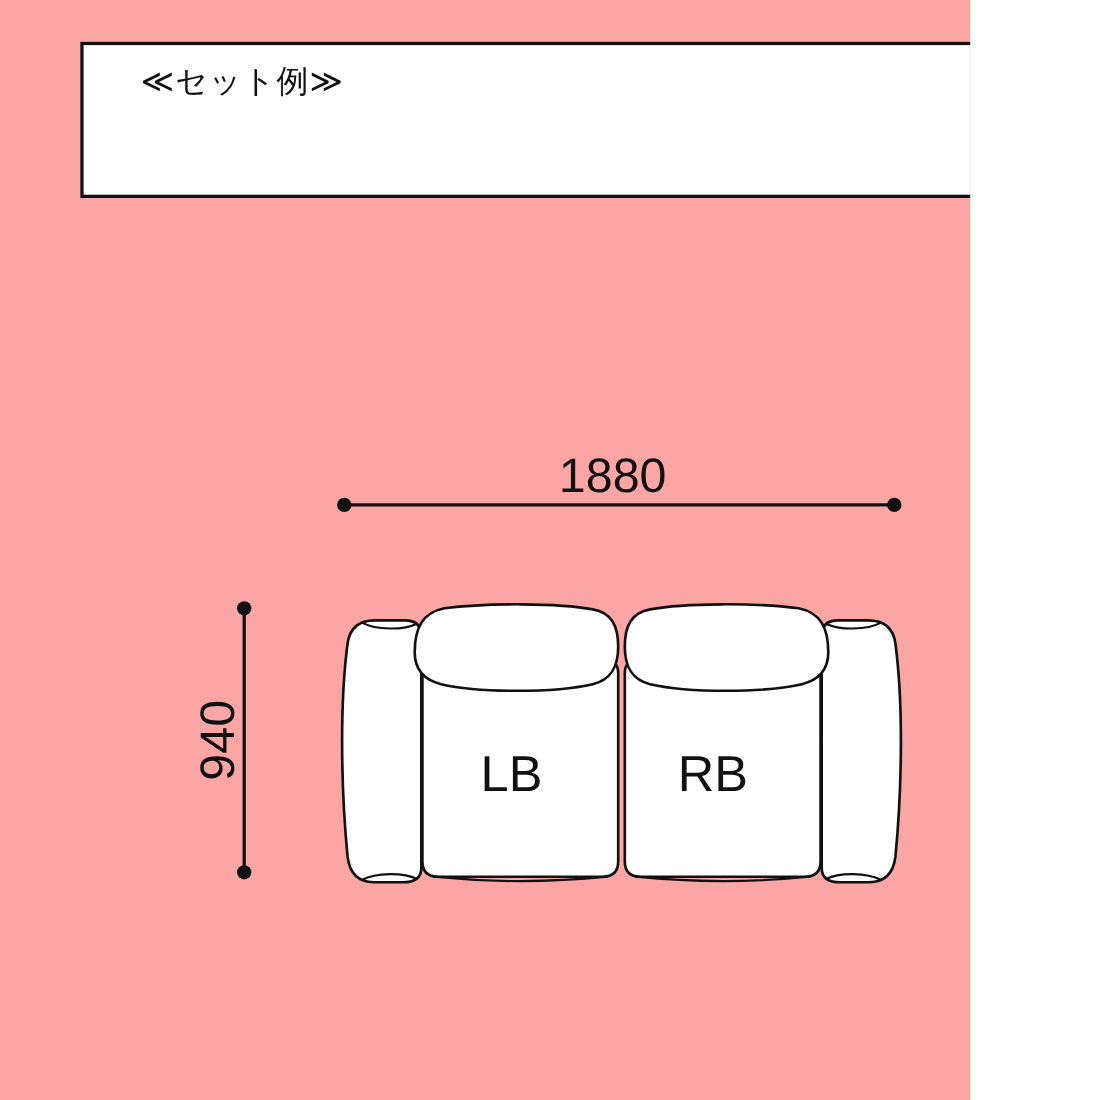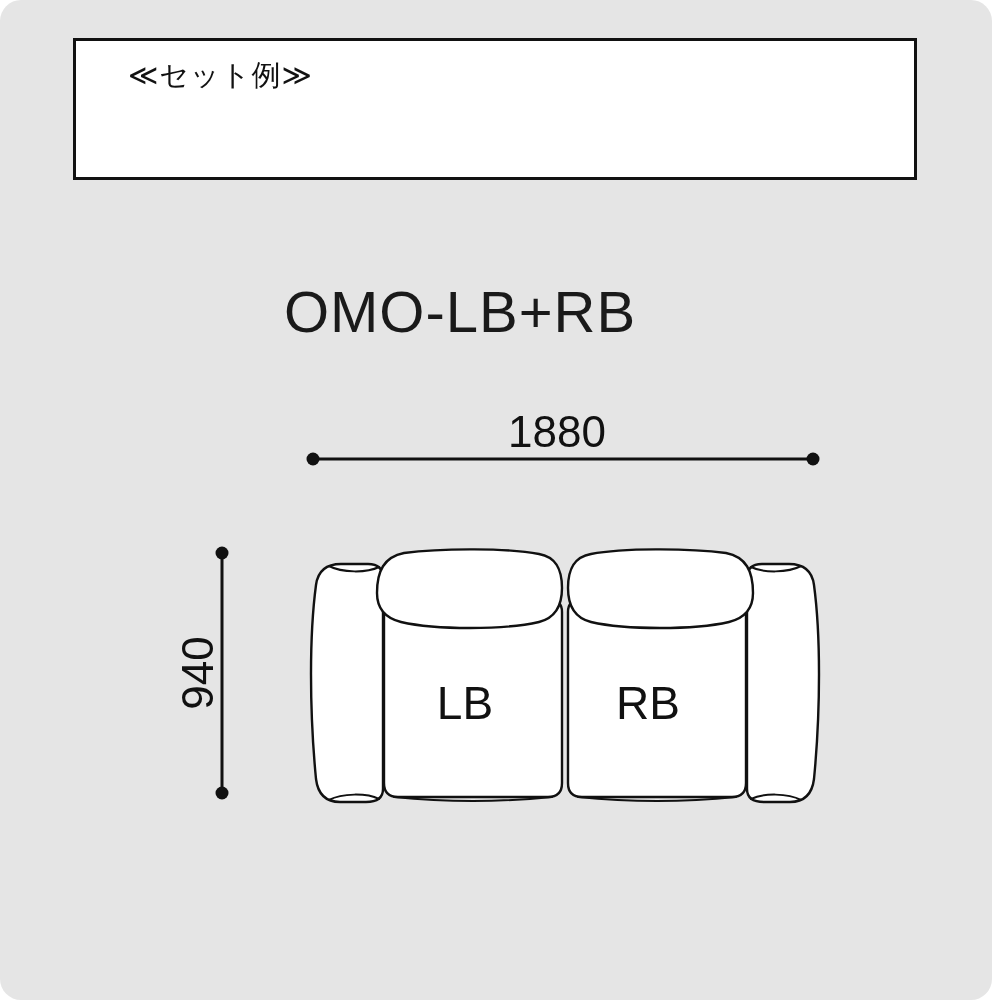--- a/index.html
+++ b/index.html
@@ -1,25 +1,24 @@
 <!DOCTYPE html>
 <html><head>
 <meta charset="utf-8">
 <style>
   * { margin: 0; padding: 0; box-sizing: border-box; }
   html, body { background: #ffffff; }
   body { font-family: "Liberation Sans", "DejaVu Sans", sans-serif; color: #111111; }
 
   .canvas {
     position: relative;
-    width: 992px;
+    width: 882px;
     height: 1000px;
-    background: #e5e5e5;
+    background: #fca5a5;
     overflow: hidden;
-    border-radius: 21px;
   }
 
   .info-box {
     position: absolute;
     left: 73px;
     top: 38px;
     width: 844px;
     height: 142px;
     border: 3px solid #111111;
     background: #ffffff;
@@ -94,21 +93,20 @@
 </style>
 </head>
 <body>
 
 <div class="canvas">
 
   <div class="info-box">
     <span class="line1">≪セット例≫</span>
   </div>
 
-  <div class="model-title">OMO-LB+RB</div>
 
   <svg class="diagram-svg" viewBox="150 380 700 450" xmlns="http://www.w3.org/2000/svg">
 
     <g>
       <text class="dim-text" x="557" y="447" text-anchor="middle">1880</text>
       <line class="dim-line" x1="313" y1="459" x2="813" y2="459"></line>
       <circle class="dim-dot" cx="313" cy="459" r="6.5"></circle>
       <circle class="dim-dot" cx="813" cy="459" r="6.5"></circle>
     </g>
 

